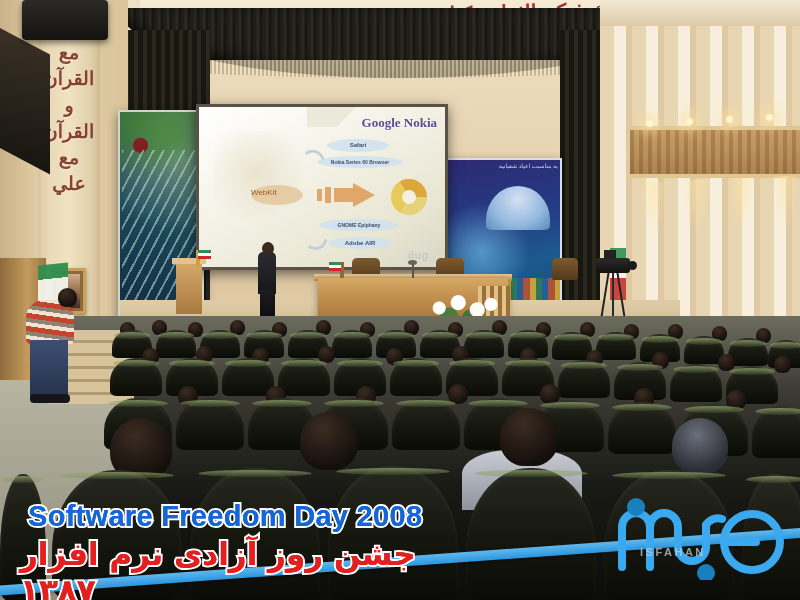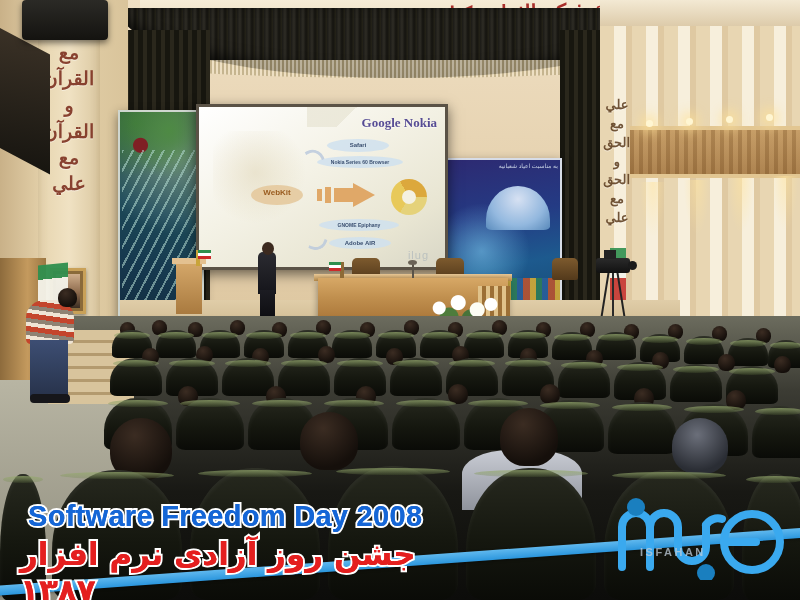--- a/index.html
+++ b/index.html
@@ -107,21 +107,21 @@
     font-family:"Liberation Serif",serif;opacity:.85;
     text-shadow:0 1px 1px rgba(255,255,255,.8);}
   #slidenotch{position:absolute;left:108px;top:0;width:80px;height:20px;
     background:linear-gradient(135deg,#e9e6d6 50%,rgba(0,0,0,0) 50%);opacity:.8;}
   #ghostlogo{position:absolute;left:14px;top:24px;width:94px;height:92px;
     background:radial-gradient(circle at 45% 45%,rgba(214,200,160,.55),rgba(214,200,160,0) 70%);
     opacity:.7;}
   #webkit{position:absolute;left:52px;top:78px;width:52px;height:20px;
     border-radius:50%;background:#e4c79a;opacity:.85;}
   #webkitlbl{position:absolute;left:52px;top:81px;width:52px;
-    text-align:center;font-size:8px;font-weight:bold;color:#9a5c20;}
+    text-align:left;font-size:8px;font-weight:normal;color:#9a5c20;}
   #bigarrow{position:absolute;left:118px;top:76px;width:58px;height:24px;}
   .pill{position:absolute;border-radius:50%;background:#cfe0ef;opacity:.85;}
   .pilllbl{position:absolute;text-align:center;font-size:6px;color:#3a4f70;
     font-weight:bold;white-space:nowrap;}
   #chromeicon{position:absolute;right:18px;top:72px;width:36px;height:36px;
     border-radius:50%;
     background:conic-gradient(from 210deg,#e8c95a 0 120deg,#dca83c 120deg 240deg,#e5d27a 240deg 360deg);}
   #chromehub{position:absolute;right:29px;top:83px;width:14px;height:14px;
     border-radius:50%;background:#f4f1e2;}
   #slidelogo{position:absolute;right:16px;bottom:6px;
@@ -287,21 +287,20 @@
   <div class="layer" id="rightwalltop"></div>
   <div class="layer" id="frieze"></div>
   <div class="dlight" style="left:646px;top:120px"></div>
   <div class="dlight" style="left:686px;top:118px"></div>
   <div class="dlight" style="left:726px;top:116px"></div>
   <div class="dlight" style="left:766px;top:114px"></div>
   <div class="dglow" style="left:640px;top:182px"></div>
   <div class="dglow" style="left:684px;top:180px"></div>
   <div class="dglow" style="left:728px;top:178px"></div>
   <div class="dglow" style="left:772px;top:176px"></div>
-  <div class="layer vcallig" id="rightcallig">علي مع الحق و الحق مع علي</div>
   <div class="layer" id="rightframe"></div>
   <div class="layer" id="rightspk"></div>
 
   <div class="layer" id="bannerL"></div>
   <div id="bannerLleaf"></div>
   <div id="bannerLrail"></div>
 
   <div class="layer" id="bannerR"></div>
   <div id="dome"></div>
   <div id="tilestrip"></div>

